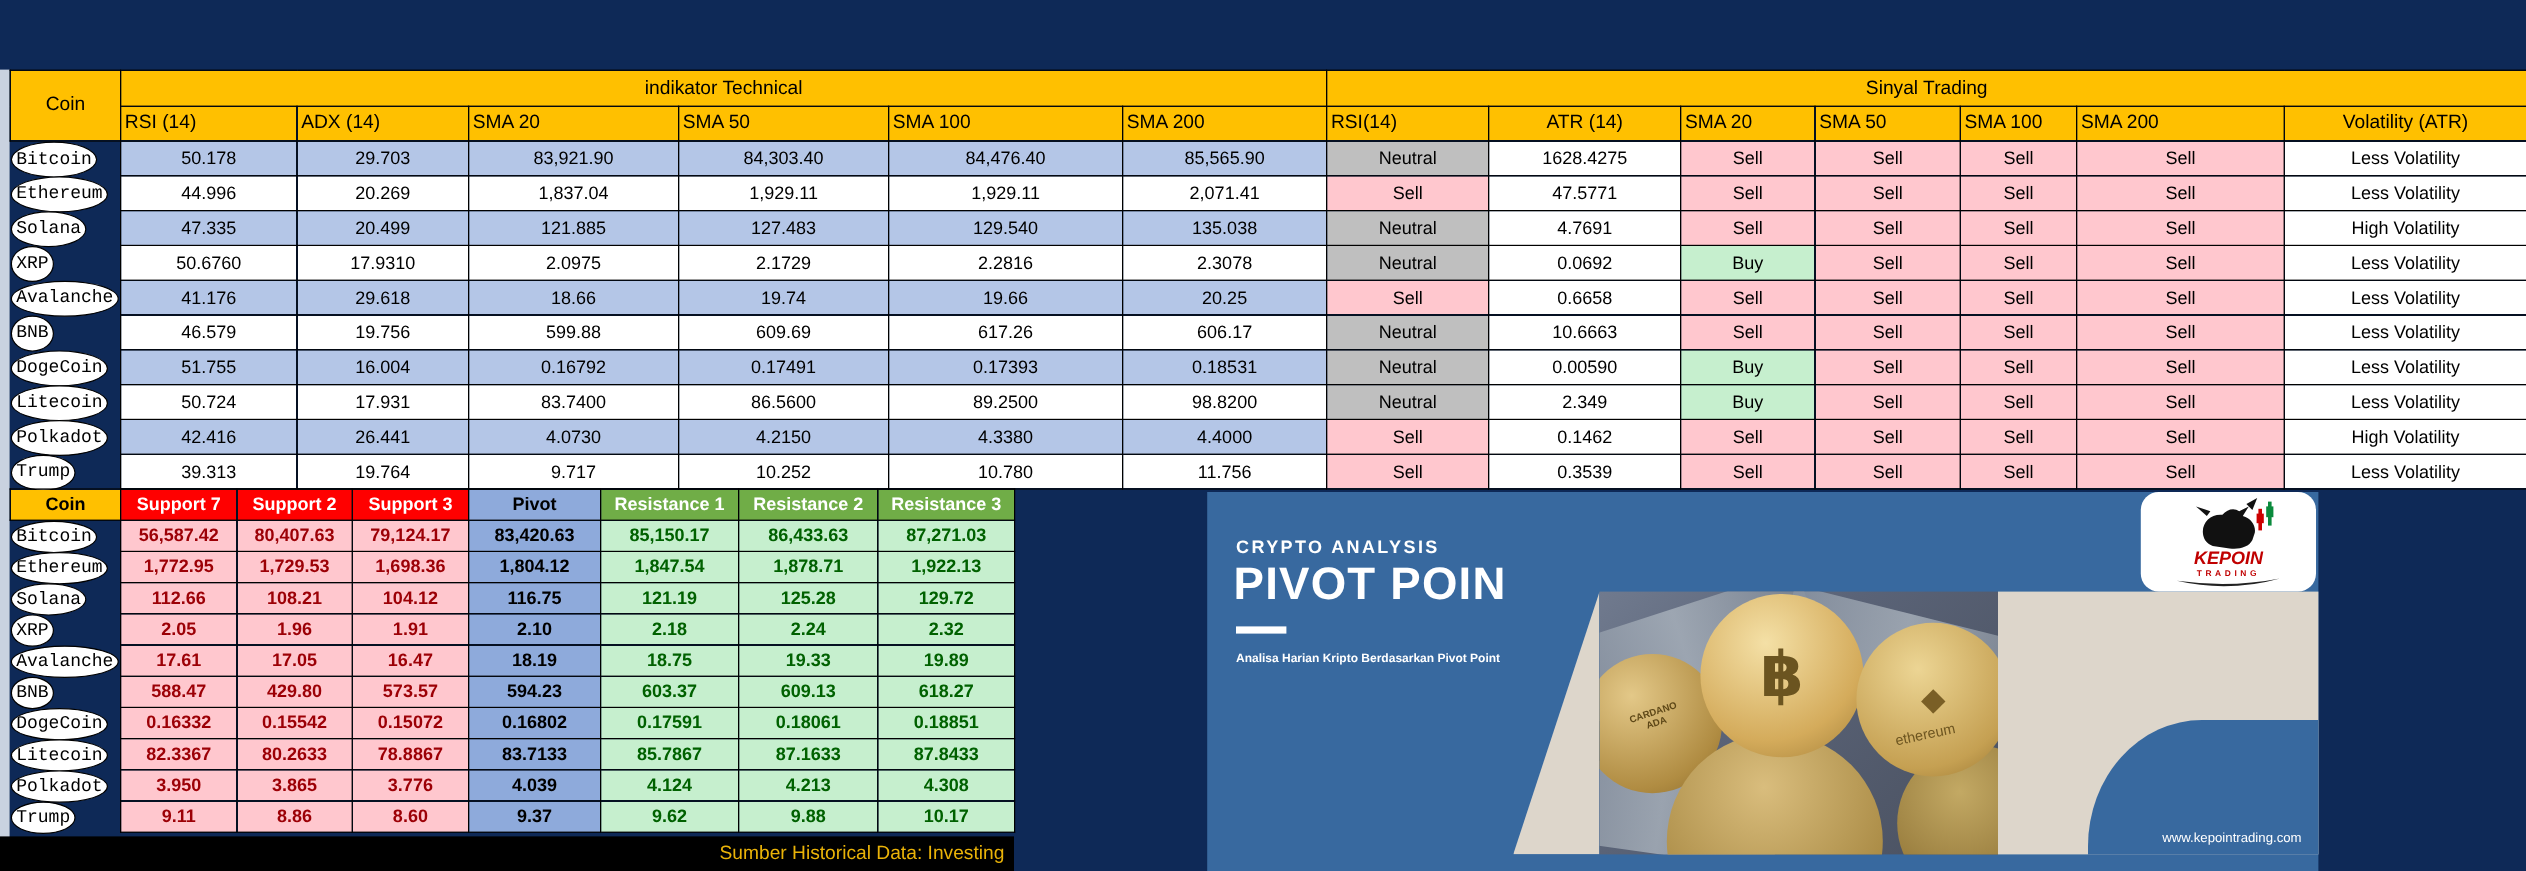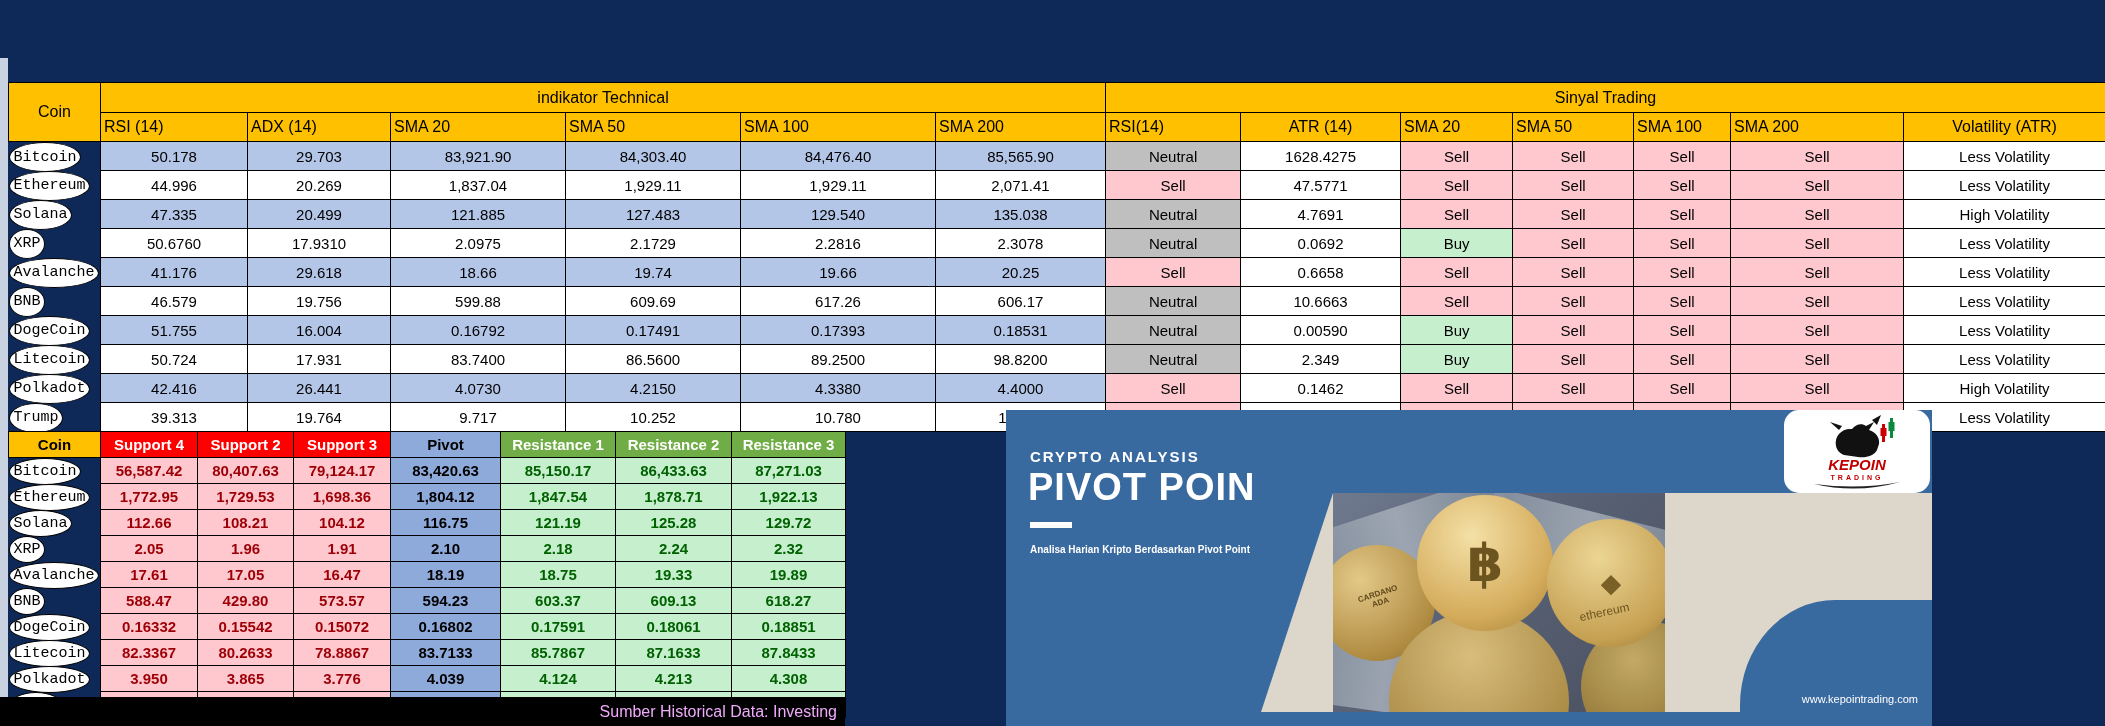--- a/index.html
+++ b/index.html
@@ -7,21 +7,21 @@
          font-family:"Liberation Sans",sans-serif;color:#000;}
   
   .topbar{position:absolute;left:0;top:0;width:2105px;height:58px;background:#0e2957;color:#fff;}
   .topbar span{position:absolute;top:24px;font-size:17px;}
   .tf-label{left:100px;}
   .tf-value{left:247px;}
   .rel-label{left:1735px;}
   .rel-value{right:6px;text-align:right;}
   
   .left-strip{position:absolute;left:0;top:58px;width:8px;height:640px;background:#c9d2e0;}
-  table{border-collapse:collapse;table-layout:fixed;margin-top:24px;}
+  table{border-collapse:collapse;table-layout:fixed;}
   td,th{border:1px solid #000;overflow:hidden;white-space:nowrap;padding:0 3px;font-weight:400;}
   
   #main-table{position:absolute;left:8px;top:58px;width:2097px;font-size:15px;}
   #main-table th{background:#ffc000;font-size:16px;}
   #main-table .group{height:29px;text-align:center;}
   #main-table .colhead{height:28px;text-align:left;}
   #main-table .center{text-align:center;}
   #main-table td{height:28px;text-align:center;background:#fff;}
   #main-table td.coin{text-align:left;padding-left:4px;}
   .lav{background:#b4c6e7 !important;}
@@ -34,21 +34,21 @@
   #pivot-table td{height:25px;text-align:center;background:#fff;font-weight:600;}
   #pivot-table td.coin{text-align:left;padding-left:4px;font-weight:400;}
   .h-coin{background:#ffc000;}
   .h-sup{background:#ff0000;color:#fff;}
   .h-piv{background:#8eaadb;}
   .h-res{background:#70ad47;color:#fff;}
   td.sup{background:#ffc7ce !important;color:#9c0006;}
   td.piv{background:#8eaadb !important;color:#000;}
   td.res{background:#c6efce !important;color:#006100;}
   
-  .footer-bar{position:absolute;left:0;top:697px;width:845px;height:29px;background:#000;color:#f0abfc;
+  .footer-bar{position:absolute;left:0;top:697px;width:845px;height:29px;background:#000;color:#eab308;
               font-size:16px;display:flex;align-items:center;justify-content:flex-end;padding-right:8px;box-sizing:border-box;}
   
   .banner{position:absolute;left:1006px;top:410px;width:926px;height:316px;background:#38699f;}
   .beige-main{position:absolute;left:659px;top:83px;width:267px;height:219px;background:#ddd6cb;}
   .beige-wedge{position:absolute;left:255px;top:83px;width:72px;height:219px;background:#ddd6cb;
                clip-path:polygon(100% 0,100% 100%,0 100%);}
   .swoosh{position:absolute;right:0;top:190px;width:192px;height:112px;background:#38699f;
           border-top-left-radius:95px 105px;}
   .website{position:absolute;right:14px;top:283px;color:#fff;font-size:11px;}
   .kicker{position:absolute;left:24px;top:38px;color:#fff;font-size:15px;font-weight:700;letter-spacing:2px;}
@@ -299,21 +299,21 @@
         <col style="width:96px">
         <col style="width:97px">
       <col style="width:110px">
         <col style="width:115px">
         <col style="width:116px">
         <col style="width:114px">
     </colgroup>
     <thead>
       <tr>
         <th class="h-coin">Coin</th>
-        <th class="h-sup">Support 4</th>
+        <th class="h-sup">Support 7</th>
         <th class="h-sup">Support 2</th>
         <th class="h-sup">Support 3</th>
         <th class="h-piv">Pivot</th>
         <th class="h-res">Resistance 1</th>
         <th class="h-res">Resistance 2</th>
         <th class="h-res">Resistance 3</th>
       </tr>
     </thead>
     <tbody id="pivot-tbody">
         <tr>

